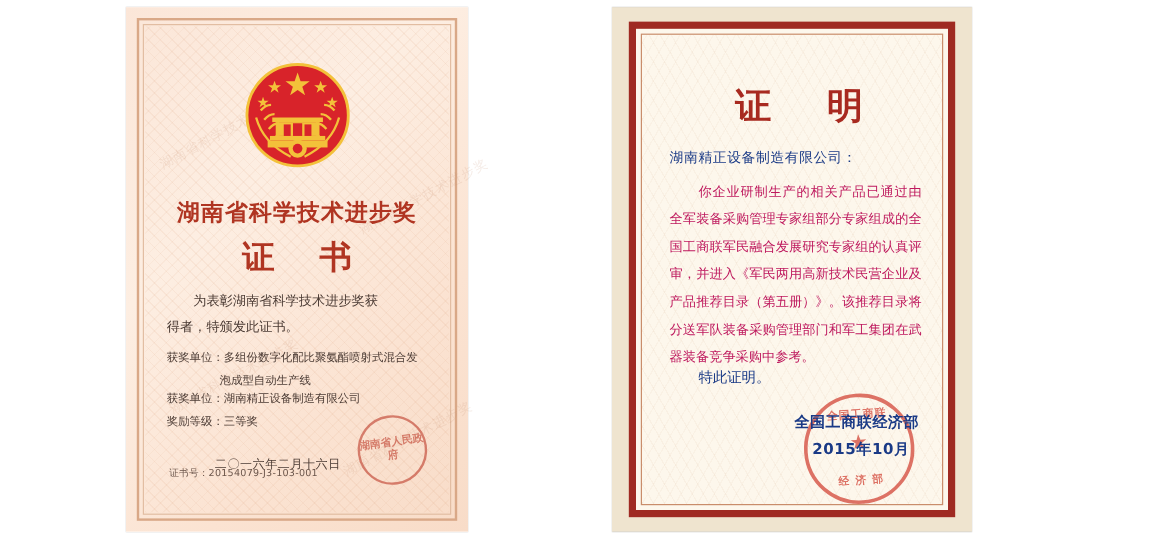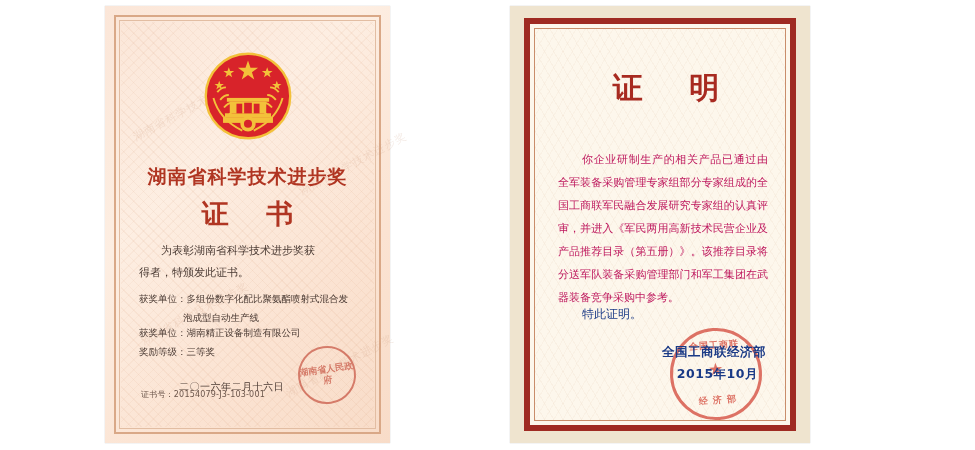--- a/index.html
+++ b/index.html
@@ -360,20 +360,21 @@
     <div class="left-date">二〇一六年二月十六日</div>
     <div class="left-serial">证书号：20154079-J3-103-001</div>
   </div>
 
   <div class="cert-right">
     <div class="border-band"></div>
     <div class="border-inner"></div>
     <div class="rtexture"></div>
 
     <div class="right-title">证  明</div>
+    <div class="right-addressee">湖南精正设备制造有限公司：</div>
 
     <div class="right-body">
       <p class="indent">你企业研制生产的相关产品已通过由全军装备采购管理专家组部分专家组成的全国工商联军民融合发展研究专家组的认真评审，并进入《军民两用高新技术民营企业及产品推荐目录（第五册）》。该推荐目录将分送军队装备采购管理部门和军工集团在武器装备竞争采购中参考。</p>
     </div>
 
     <div class="right-closing">特此证明。</div>
 
     <div class="seal-right">
       <div class="seal-top">全国工商联</div>
       <div class="seal-star">★</div>

